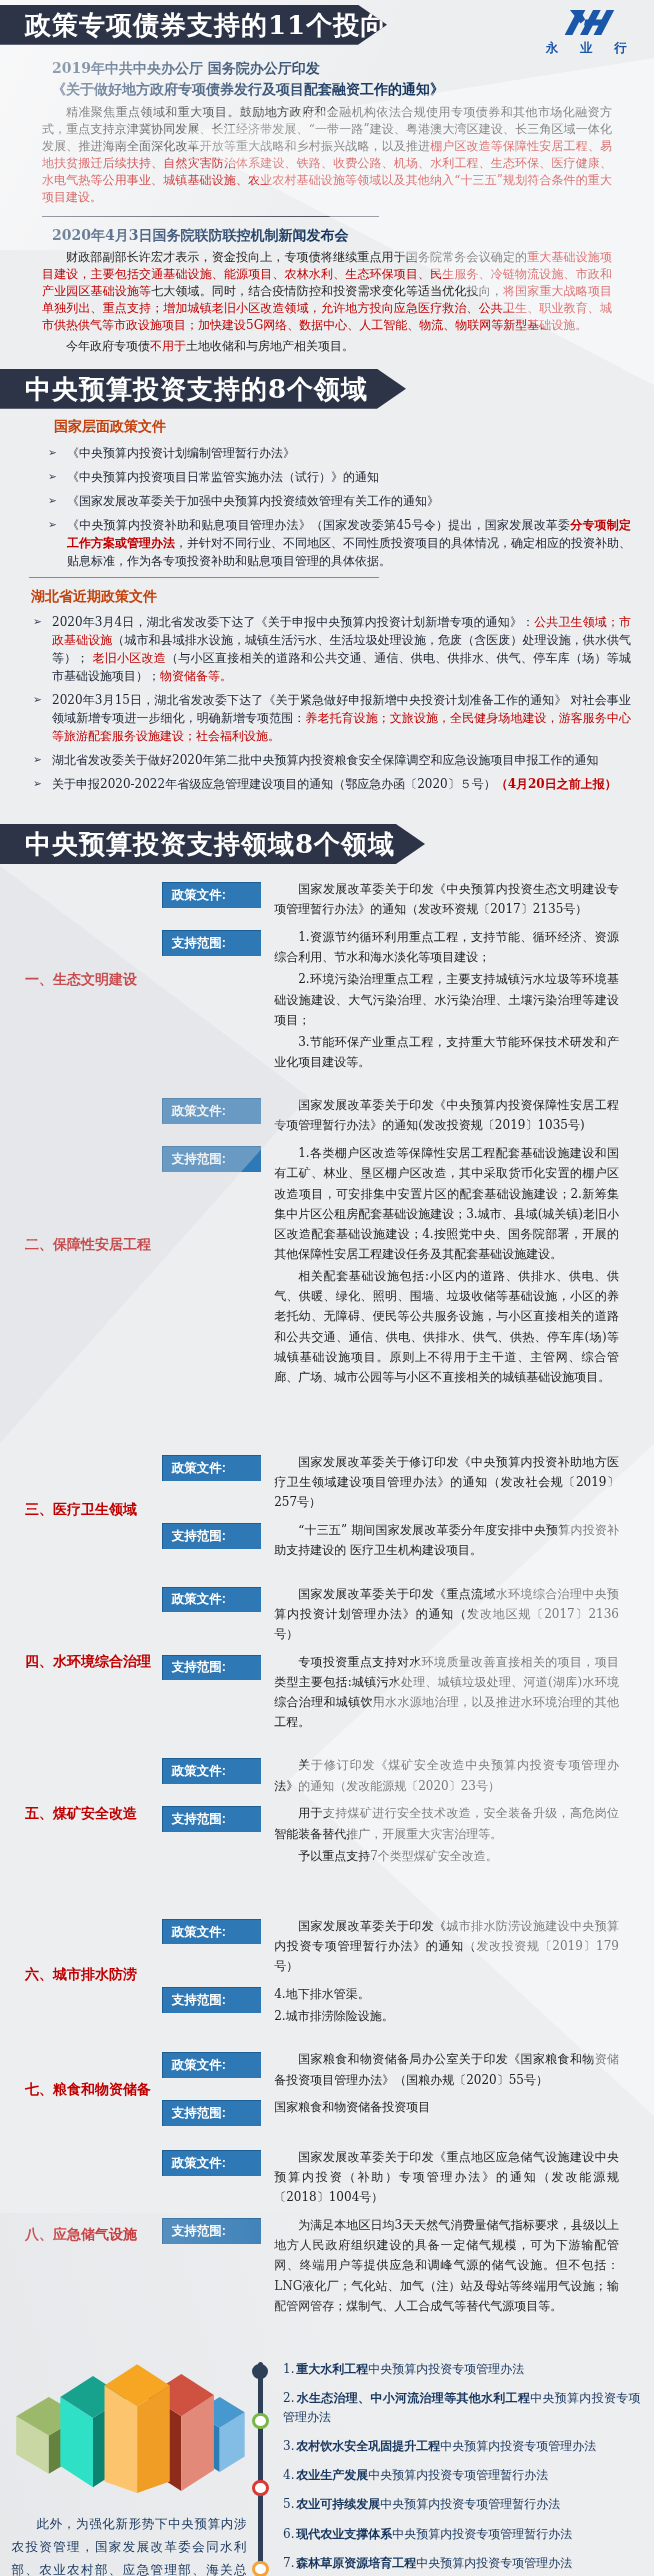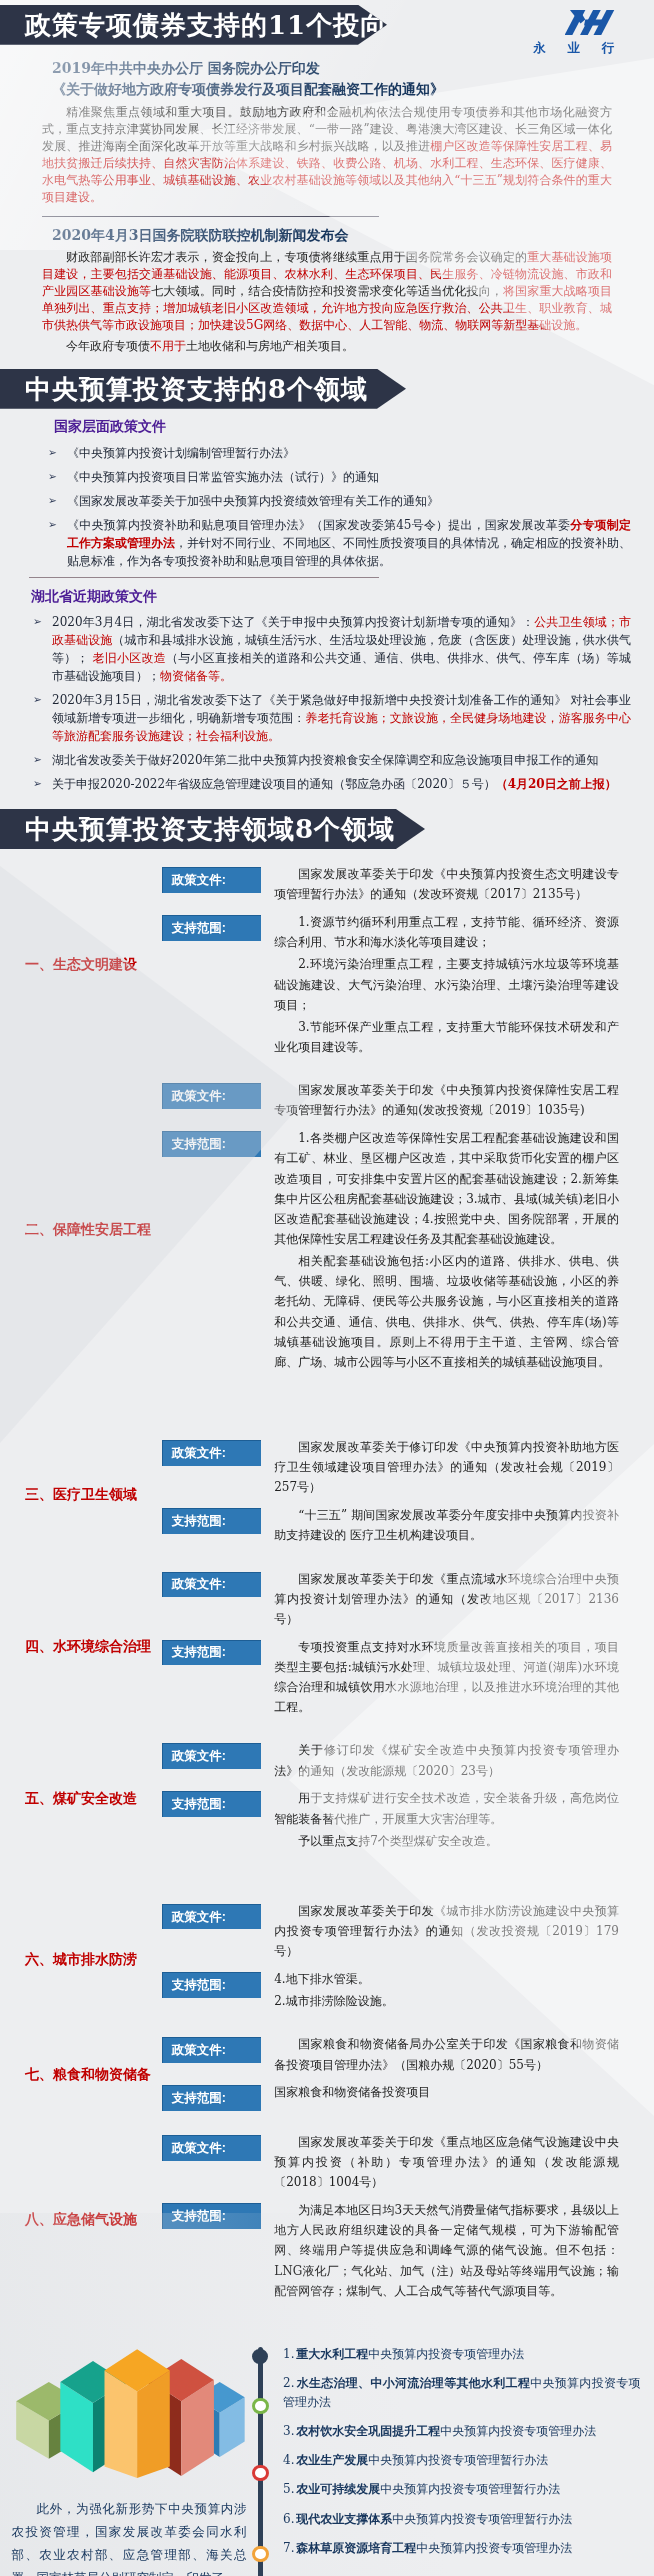--- a/index.html
+++ b/index.html
@@ -19,36 +19,36 @@
 
   .banner{
     background:#2d3447;color:#ffffff;font-weight:bold;
     font-size:26px;line-height:38px;height:38px;
     padding:1px 44px 1px 25px;
     clip-path:polygon(0 0,calc(100% - 29px) 0,100% 50%,calc(100% - 29px) 100%,0 100%);
     letter-spacing:1px;white-space:nowrap;
   }
   .b1{width:318px;margin-top:4.8px;}
   .b2{width:337px;margin-top:13.5px;}
-  .b3{width:356px;margin-top:16px;}
-
-  .logo{position:absolute;width:115px;}
+  .b3{width:356px;margin-top:31px;}
+
+  .logo{position:absolute;text-align:center;width:115px;}
   .logo-top{right:5.8px;top:5.8px;}
   .logo svg{display:block;margin:0 auto;}
   .logo .brand{color:#1a57a8;font-size:12.5px;font-weight:bold;letter-spacing:8.7px;margin-top:1px;white-space:nowrap;}
   .red{color:#c00000;}
   .bold{font-weight:bold;}
 
   .htitle{font-size:14px;font-weight:bold;color:#17365d;margin:13.5px 38px 3.8px 52px;line-height:1.5;}
   .para{font-size:12px;line-height:1.42;text-align:justify;margin:3.8px 42px 0 42px;}
   .indent{text-indent:2em;}
   .rule1{border:0;border-top:1.5px solid #4d4d5f;margin:9.6px 275px 7.7px 42px;}
   .rule2{border:0;border-top:1px solid #94848c;margin:7.7px 275px 5.8px 29px;}
 
-  .sec-title{font-size:14px;font-weight:bold;color:#4c1d95;margin:9.6px 0 7.7px 54px;}
+  .sec-title{font-size:14px;font-weight:bold;color:#c2410c;margin:9.6px 0 7.7px 54px;}
   .blist{margin:0 23px 0 48px;}
   .bitem{display:flex;font-size:12px;line-height:1.5;margin-bottom:5.8px;color:#1c2433;}
   .bitem .arr{flex:0 0 19px;color:#2f3b57;font-size:10.6px;padding-top:1px;}
   .bitem .btxt{flex:1;text-align:justify;}
 
   
   .domain{display:flex;margin-top:15.4px;padding-right:35px;}
   .d-head{flex:0 0 162px;display:flex;align-items:center;padding-left:25px;box-sizing:border-box;
           color:#c00000;font-weight:bold;font-size:14px;}
   .d-body{flex:1;}

